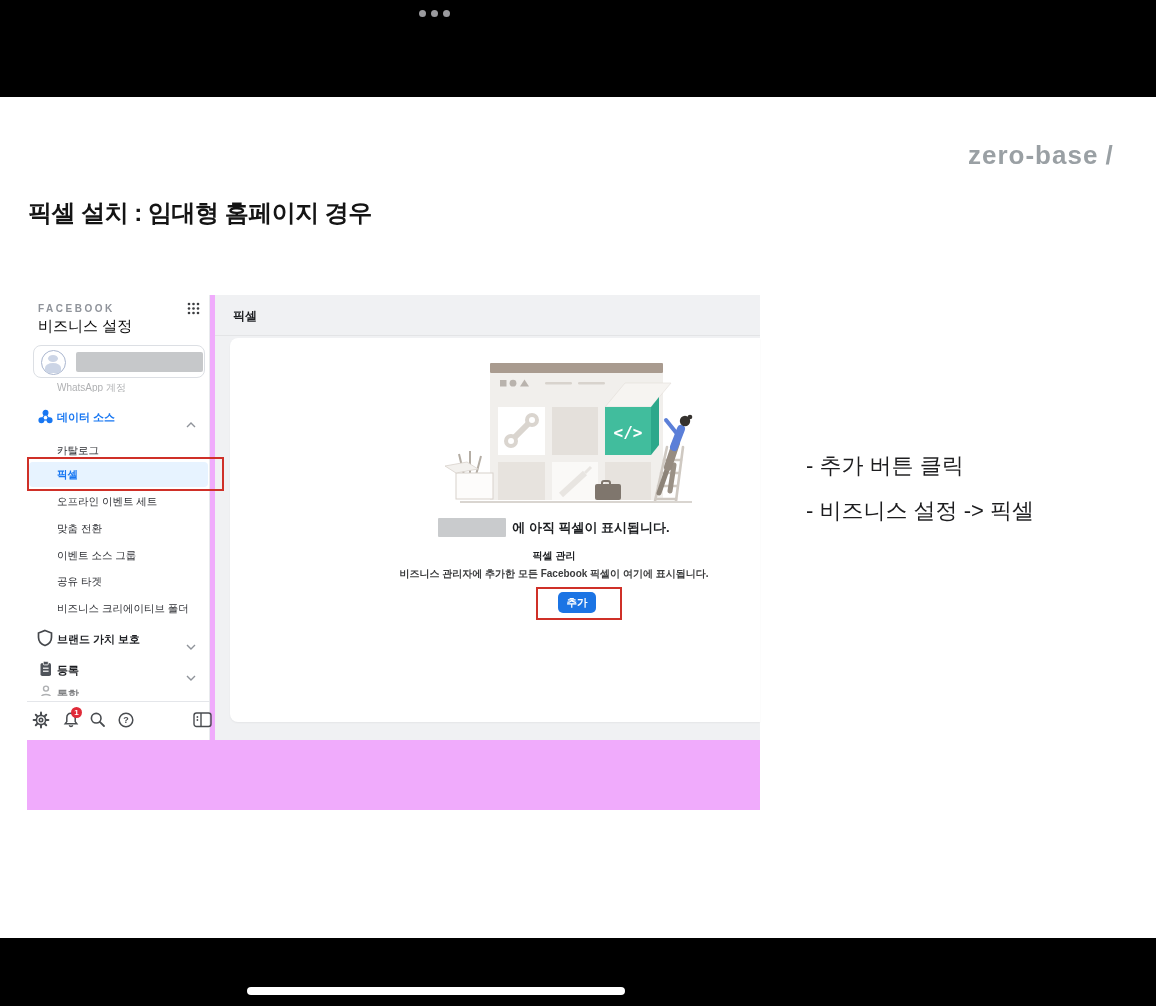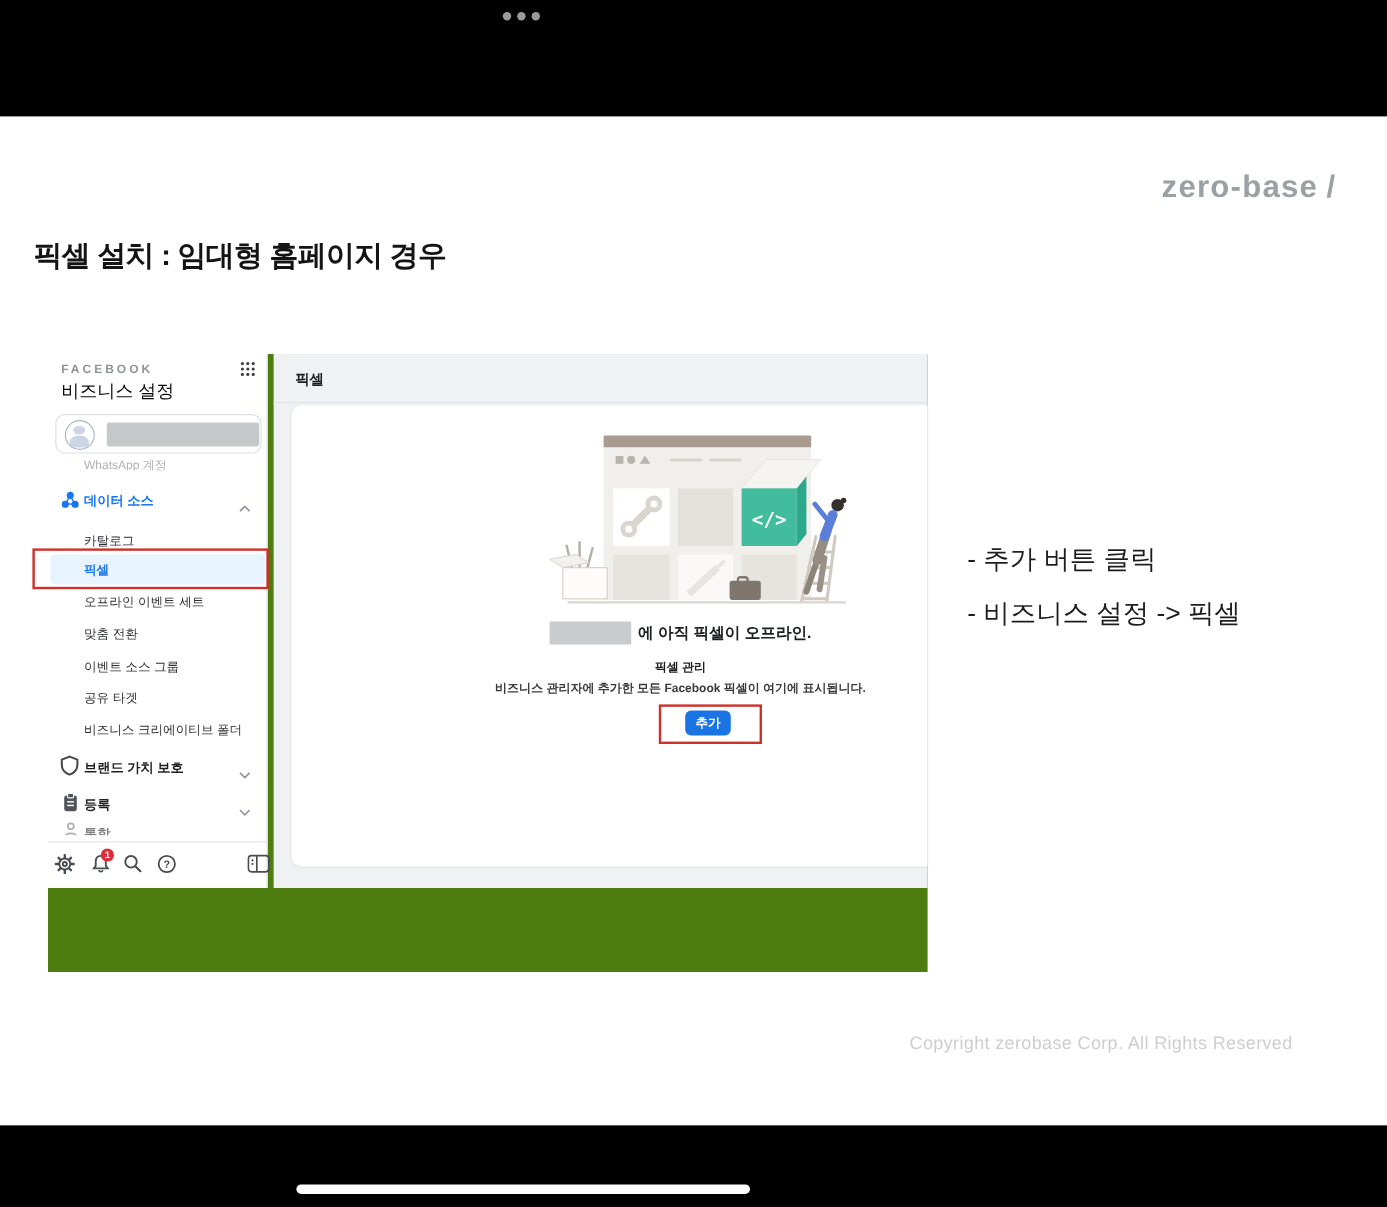--- a/index.html
+++ b/index.html
@@ -16,21 +16,21 @@
 
   
   .slide { position:absolute; left:0; top:97px; width:1156px; height:841px; background:#fff; }
   .logo { position:absolute; left:968px; top:140px; font-size:26px; font-weight:bold; color:#9aa0a4; letter-spacing:1px; white-space:nowrap; }
   .logo .slash { margin-left:7px; }
   .slide-title { position:absolute; left:28px; top:197px; font-size:24px; font-weight:bold; color:#141414; letter-spacing:-0.5px; white-space:nowrap; }
   .annotations { position:absolute; left:806px; top:443px; font-size:22px; color:#1d1d1f; line-height:45px; white-space:nowrap; }
   .copyright { position:absolute; left:758px; top:861px; font-size:15px; color:#cdced0; letter-spacing:0.3px; white-space:nowrap; }
 
   
-  .fbshot { position:absolute; left:40px; top:295px; width:733px; height:515px; background:#4d7c0f; }
+  .fbshot { position:absolute; left:27px; top:295px; width:733px; height:515px; background:#f0abfc; }
   .fb-sidebar { position:absolute; left:0; top:0; width:183px; height:445px; background:#fff; border-right:1px solid #e8eaed; }
   .fb-sidebar * { white-space:nowrap; }
   .fb-brand { position:absolute; left:11px; top:8px; font-size:10px; font-weight:bold; letter-spacing:2.5px; color:#8f939a; }
   .apps-grid { position:absolute; left:160px; top:6px; cursor:pointer; }
   .fb-apptitle { position:absolute; left:11px; top:22px; font-size:15px; font-weight:normal; color:#0a0a0a; }
   .biz-box { position:absolute; left:6px; top:50px; width:172px; height:33px; border:1px solid #dcdfe4; border-radius:8px; background:#fff; cursor:pointer; }
   .biz-avatar { position:absolute; left:7px; top:4px; width:25px; height:25px; border-radius:50%; border:1.5px solid #aab6cf; background:#fff; overflow:hidden; }
   .biz-avatar i { position:absolute; left:6px; top:4px; width:10px; height:7px; border-radius:50%; background:#ccd5e6; }
   .biz-avatar b { position:absolute; left:3px; top:12px; width:16px; height:10px; border-radius:50% 50% 0 0; background:#ccd5e6; }
   .biz-redact { position:absolute; left:42px; top:6px; width:127px; height:20px; border-radius:2px; background:#c6c8ca; }
@@ -310,37 +310,36 @@
             <line x1="233" y1="80" x2="221" y2="65" stroke="#5b7fd8" stroke-width="4" stroke-linecap="round"></line>
             <circle cx="240" cy="66" r="5.2" fill="#35322e"></circle>
             <circle cx="245" cy="62" r="2.3" fill="#35322e"></circle>
           </g>
 
           <line x1="15" y1="147" x2="247" y2="147" stroke="#d9d5d0" stroke-width="2"></line>
         </svg>
 
         <div class="empty-title">
           <span class="empty-redact"></span>
-          <span class="t-txt">에 아직 픽셀이 오프라인.</span>
+          <span class="t-txt">에 아직 픽셀이 표시됩니다.</span>
         </div>
         <div class="empty-sub">픽셀 관리</div>
         <div class="empty-desc">비즈니스 관리자에 추가한 모든 Facebook 픽셀이 여기에 표시됩니다.</div>
 
         <button class="add-btn">추가</button>
         <div class="red-box red-box-button"></div>
       </div>
     </div>
   </div>
 
   <div class="red-box red-box-sidebar"></div>
 
   <div class="annotations">
     <div>- 추가 버튼 클릭</div>
     <div>- 비즈니스 설정 -&gt; 픽셀</div>
   </div>
 
-  <div class="copyright">Copyright zerobase Corp. All Rights Reserved</div>
 
   <div class="bottombar">
     <div class="home-indicator"></div>
   </div>
 
 </div>
 
 </body></html>

